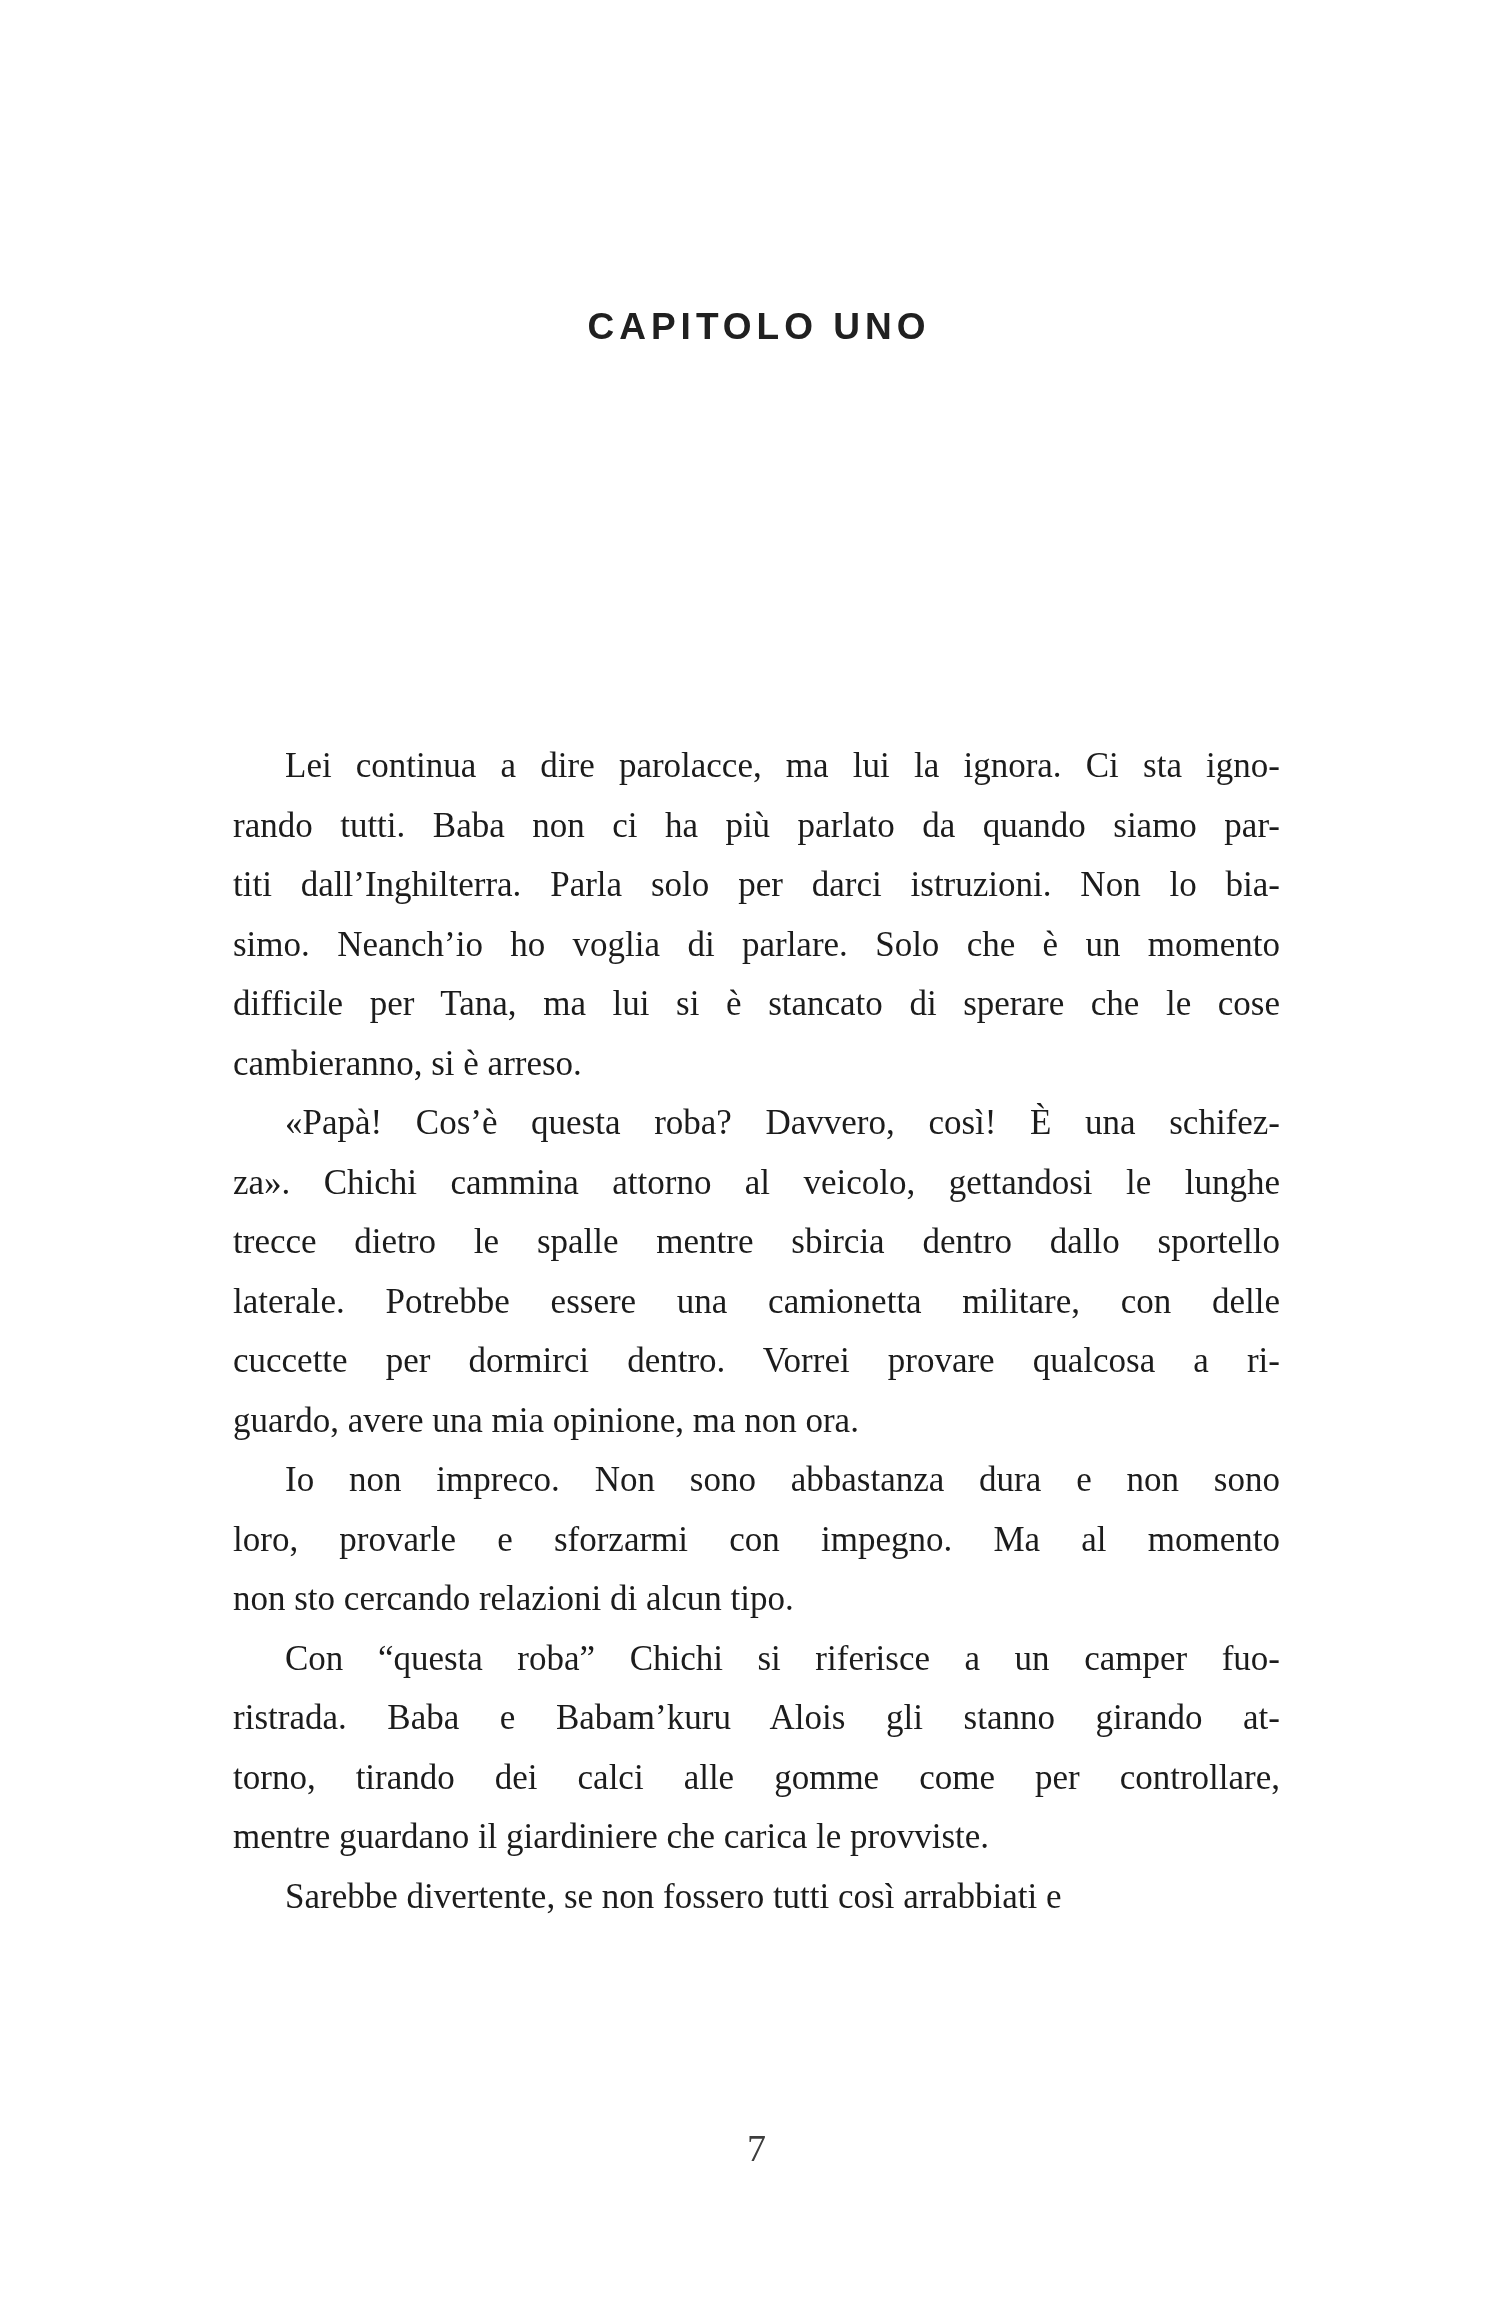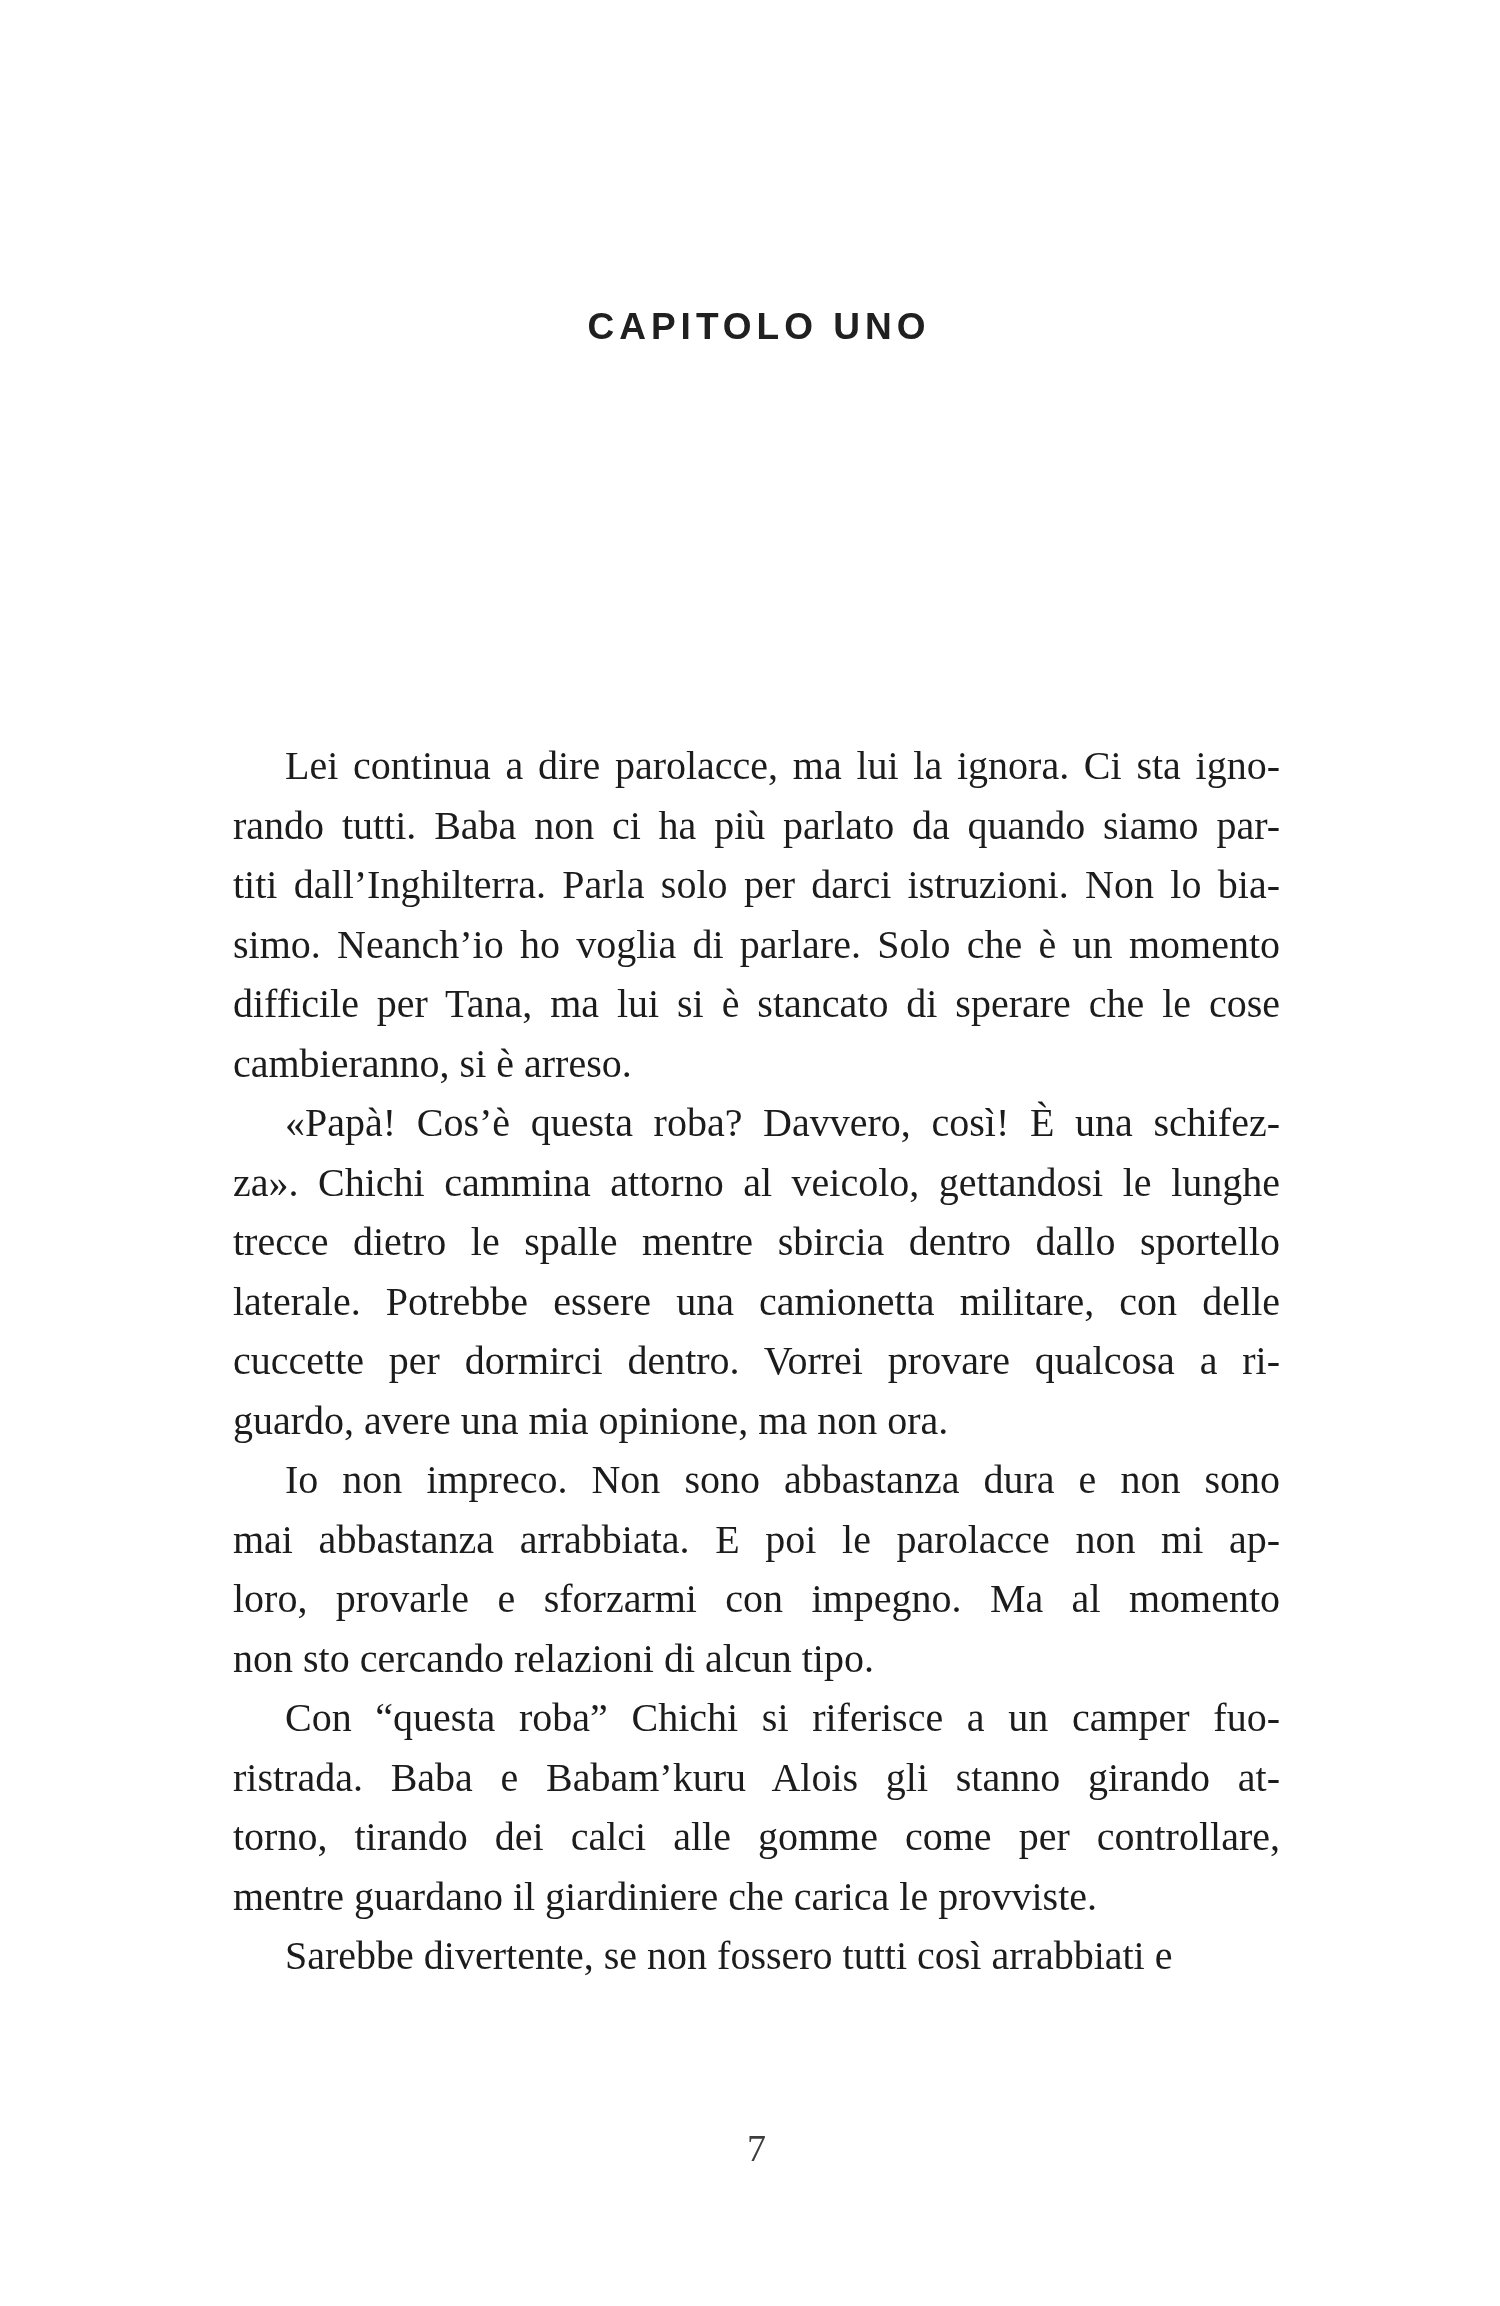--- a/index.html
+++ b/index.html
@@ -36,21 +36,21 @@
     top: 736px;
     left: 233px;
     width: 1047px;
   }
   .paragraph {
     margin: 0;
     padding: 0;
   }
   .line {
     font-family: "Liberation Serif", serif;
-    font-size: 40px;
+    font-size: 35px;
     line-height: 59.5px;
     color: #1c1c1c;
     text-align: justify;
     text-align-last: justify;
     white-space: normal;
   }
   .line.last {
     text-align-last: left;
   }
   .line.indent {
@@ -87,21 +87,20 @@
       <div class="paragraph">
         <div class="line indent">«Papà! Cos’è questa roba? Davvero, così! È una schifez-</div>
         <div class="line">za». Chichi cammina attorno al veicolo, gettandosi le lunghe</div>
         <div class="line">trecce dietro le spalle mentre sbircia dentro dallo sportello</div>
         <div class="line">laterale. Potrebbe essere una camionetta militare, con delle</div>
         <div class="line">cuccette per dormirci dentro. Vorrei provare qualcosa a ri-</div>
         <div class="line last">guardo, avere una mia opinione, ma non ora.</div>
       </div>
       <div class="paragraph">
         <div class="line indent">Io non impreco. Non sono abbastanza dura e non sono</div>
-        <div class="line">mai abbastanza arrabbiata. E poi le parolacce non mi ap-</div>
         <div class="line">loro, provarle e sforzarmi con impegno. Ma al momento</div>
         <div class="line last">non sto cercando relazioni di alcun tipo.</div>
       </div>
       <div class="paragraph">
         <div class="line indent">Con “questa roba” Chichi si riferisce a un camper fuo-</div>
         <div class="line">ristrada. Baba e Babam’kuru Alois gli stanno girando at-</div>
         <div class="line">torno, tirando dei calci alle gomme come per controllare,</div>
         <div class="line last">mentre guardano il giardiniere che carica le provviste.</div>
       </div>
       <div class="paragraph">

